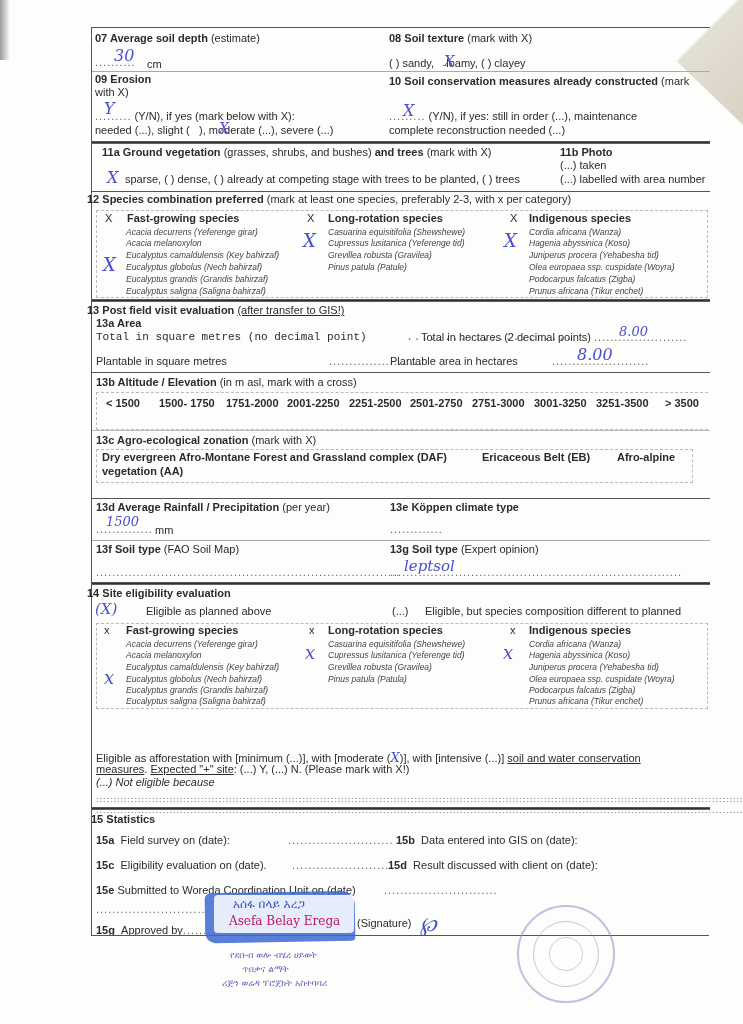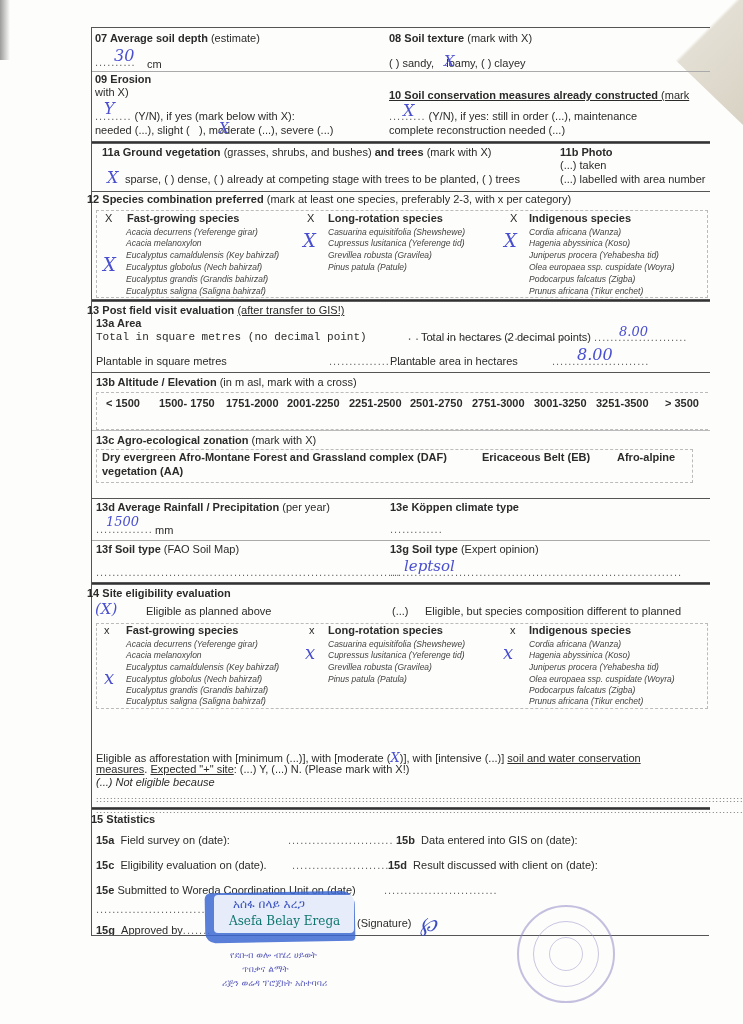--- a/index.html
+++ b/index.html
@@ -51,21 +51,21 @@
   <div class="hr" style="top:44px;background:#aaa;"></div>
 
   <div class="sec" style="top:44px;height:69px;">
     <span class="t b" style="left:3px;top:2px;">09 Erosion</span>
     <span class="t" style="left:3px;top:15px;">with X)</span>
     <span class="hand" style="left:12px;top:28px;font-size:16px;">Y</span>
     <span class="t" style="left:3px;top:39px;"><span class="dots">.........</span> <span>(Y/N), if yes (mark below with X):</span></span>
     <span class="t" style="left:3px;top:53px;"><span>needed (...), slight</span> (&nbsp;&nbsp;&nbsp;)<span>, moderate (...), severe (...)</span></span>
     <span class="hand" style="left:127px;top:49px;font-size:14px;">X</span>
 
-    <span class="t b" style="left:297px;top:18px;text-decoration:underline;"><span>10 Soil conservation measures already constructed</span> <span style="font-weight:normal">(mark</span></span>
+    <span class="t b" style="left:297px;top:4px;"><span>10 Soil conservation measures already constructed</span> <span style="font-weight:normal">(mark</span></span>
     <span class="t" style="left:297px;top:39px;"><span class="dots">.........</span> <span>(Y/N), if yes: still in order (...), maintenance</span></span>
     <span class="hand" style="left:311px;top:30px;font-size:16px;">X</span>
     <span class="t" style="left:297px;top:53px;">complete reconstruction needed (...)</span>
   </div>
   <div class="hr thick" style="top:114px;"></div>
 
   <div class="sec" style="top:117px;height:50px;margin-left:13px;">
     <span class="t" style="left:-3px;top:2px;"><b>11a Ground vegetation</b> <span>(grasses, shrubs, and bushes)</span> <b>and trees</b> <span>(mark with X)</span></span>
     <span class="hand" style="left:2px;top:24px;font-size:16px;">X</span>
     <span class="t" style="left:20px;top:29px;">sparse, (  ) dense, (  ) already at competing stage with trees to be planted, (  ) trees</span>
@@ -248,21 +248,21 @@
 
     <span class="t" style="left:4px;top:114px;"><b>15g</b>&nbsp;&nbsp;<span>Approved by</span><span class="dots">.......</span></span>
   </div>
 </div>
 
 <div class="bottom-line"></div>
 
 <div class="stamp-blue"></div>
 <div class="stamp-blue-inner"></div>
 <span class="t" style="left:233px;top:897px;color:#3d55c0;font-family:'DejaVu Sans',sans-serif;font-size:12px;">አሰፋ በላይ እረጋ</span>
-<span class="t" style="left:229px;top:914px;color:#0f766e;font-family:'DejaVu Serif',serif;font-size:12px;">Asefa Belay Erega</span>
+<span class="t" style="left:229px;top:914px;color:#be185d;font-family:'DejaVu Serif',serif;font-size:12px;">Asefa Belay Erega</span>
 <span class="t" style="left:357px;top:917px;font-size:11px;">(Signature)</span>
 <span class="hand" style="left:420px;top:910px;font-size:20px;color:#3b4cc4;">℘</span>
 
 <div>
   <span class="amh" style="left:230px;top:950px;">የደቡብ ወሎ ብሄረ ሀይወት</span>
   <span class="amh" style="left:242px;top:964px;">ጥበቃና ልማት</span>
   <span class="amh" style="left:222px;top:978px;">ሪጅን ወሬዳ ፕሮጀክት አስተባባሪ</span>
 </div>
 
 <div class="stamp-round">

